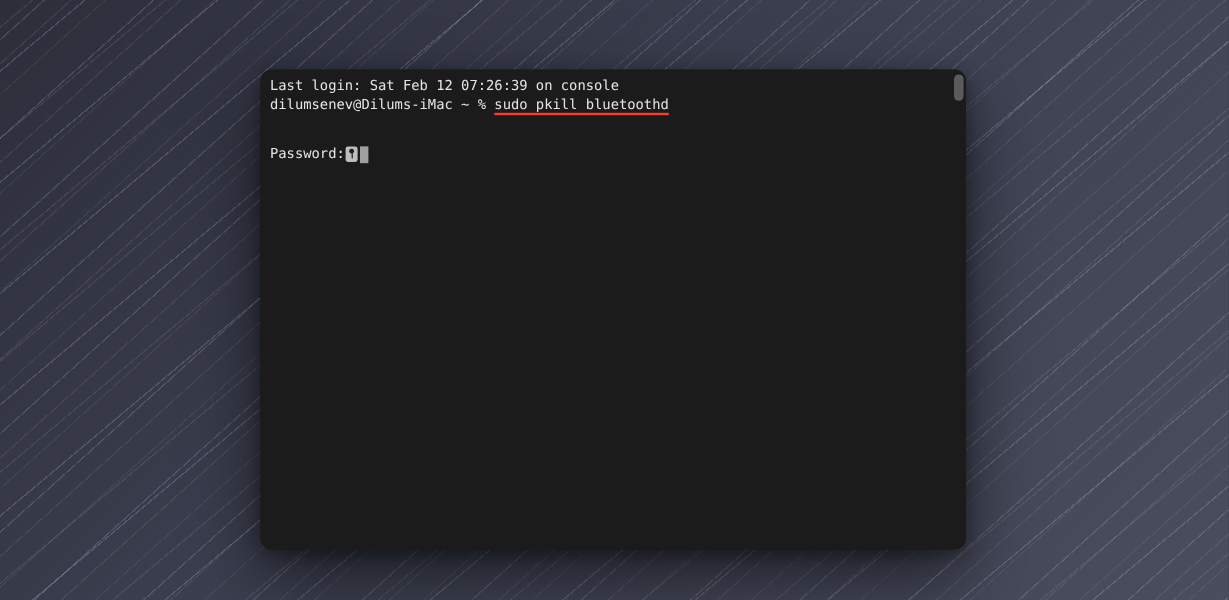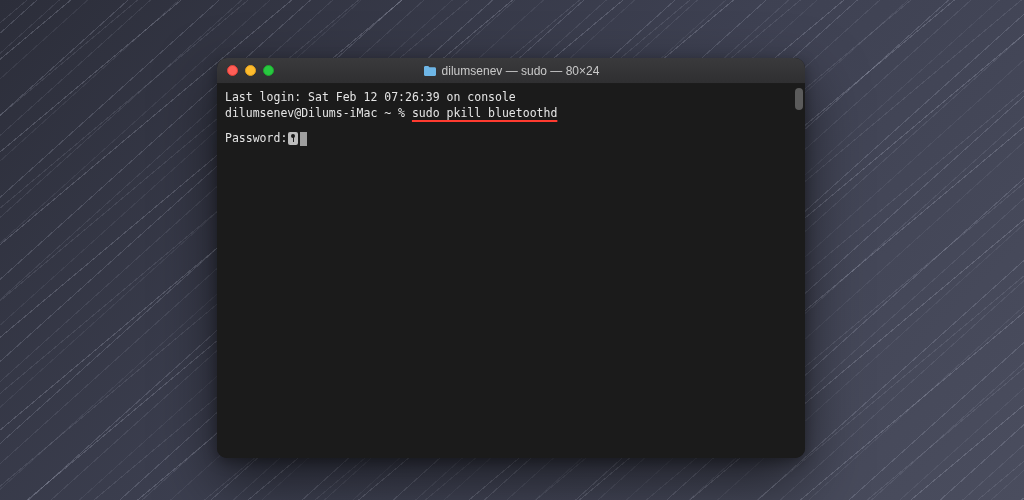--- a/index.html
+++ b/index.html
@@ -117,21 +117,21 @@
     }
     .line { white-space: pre; }
     .underline-red {
       text-decoration: underline;
       text-decoration-color: #ff3b30;
       text-decoration-thickness: 2px;
       text-underline-offset: 3px;
       margin-top: 16px;
     }
     .prompt-row { display: block; }
-    .pw-row { margin-top: 10px; display: flex; align-items: center; }
+    .pw-row { margin-top: 26px; display: flex; align-items: center; }
     .key-icon {
       display: inline-flex;
       width: 10px; height: 13px;
       background: #bdbdbd;
       border-radius: 2px;
       margin-left: 1px;
       position: relative;
     }
     .key-icon::before {
       content: "";
@@ -155,35 +155,20 @@
       margin-left: 2px;
       vertical-align: text-bottom;
     }
   </style>
 </head>
 <body>
 
 <div class="bg"></div>
 
 <div class="terminal-window">
-  <div class="titlebar">
-    <div class="traffic-lights">
-      <div class="traffic-light tl-close"></div>
-      <div class="traffic-light tl-min"></div>
-      <div class="traffic-light tl-max"></div>
-    </div>
-    <div class="title-center">
-      <span class="folder-icon">
-        <svg viewBox="0 0 14 12">
-          <path d="M1 2.5 C1 1.7 1.6 1 2.4 1 L5.2 1 L6.5 2.3 L11.6 2.3 C12.4 2.3 13 2.9 13 3.7 L13 9.5 C13 10.3 12.4 11 11.6 11 L2.4 11 C1.6 11 1 10.3 1 9.5 Z" fill="#6eb6e6"></path>
-        </svg>
-      </span>
-      <span class="title-text">dilumsenev — sudo — 80×24</span>
-    </div>
-  </div>
 
   <div class="terminal-body">
     <div class="scrollbar-track"></div>
 
     <div class="line">Last login: Sat Feb 12 07:26:39 on console</div>
 
     <div class="line prompt-row"><span>dilumsenev@Dilums-iMac ~ % </span><span class="underline-red">sudo pkill bluetoothd</span></div>
 
     <div class="pw-row">
       <span>Password:</span>

